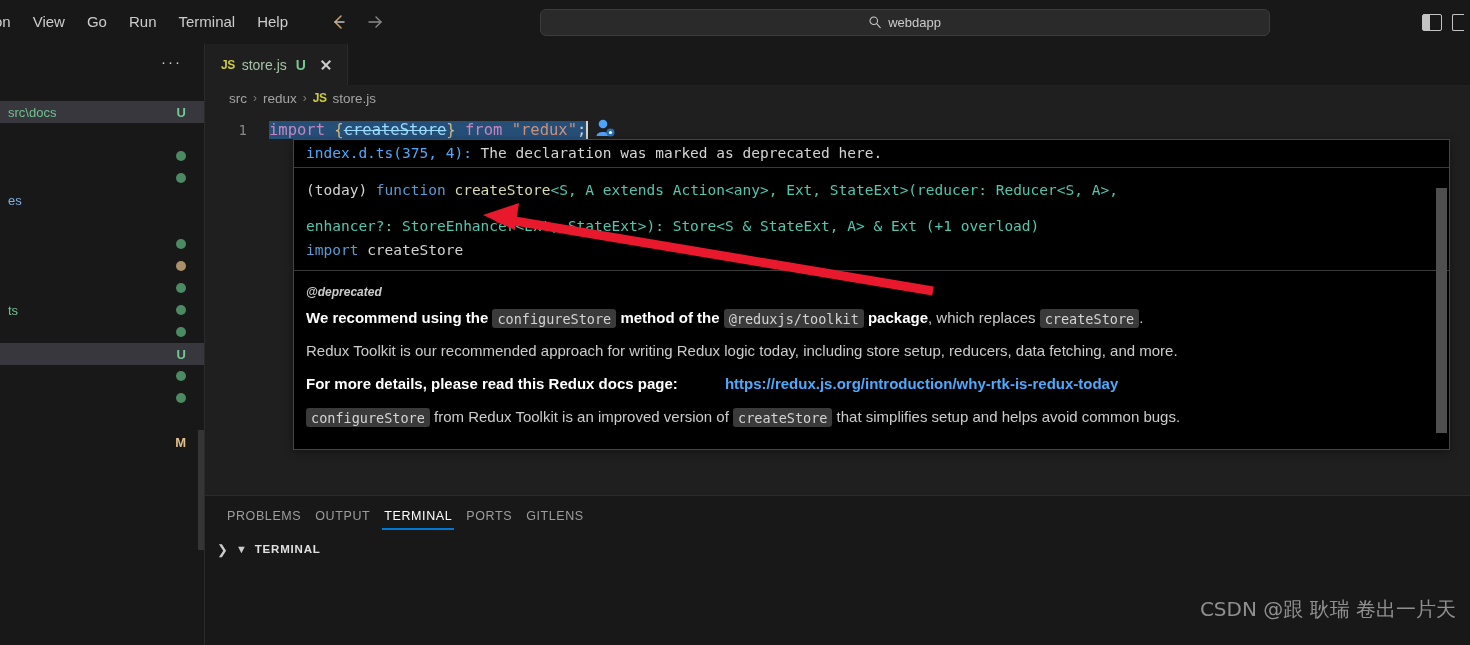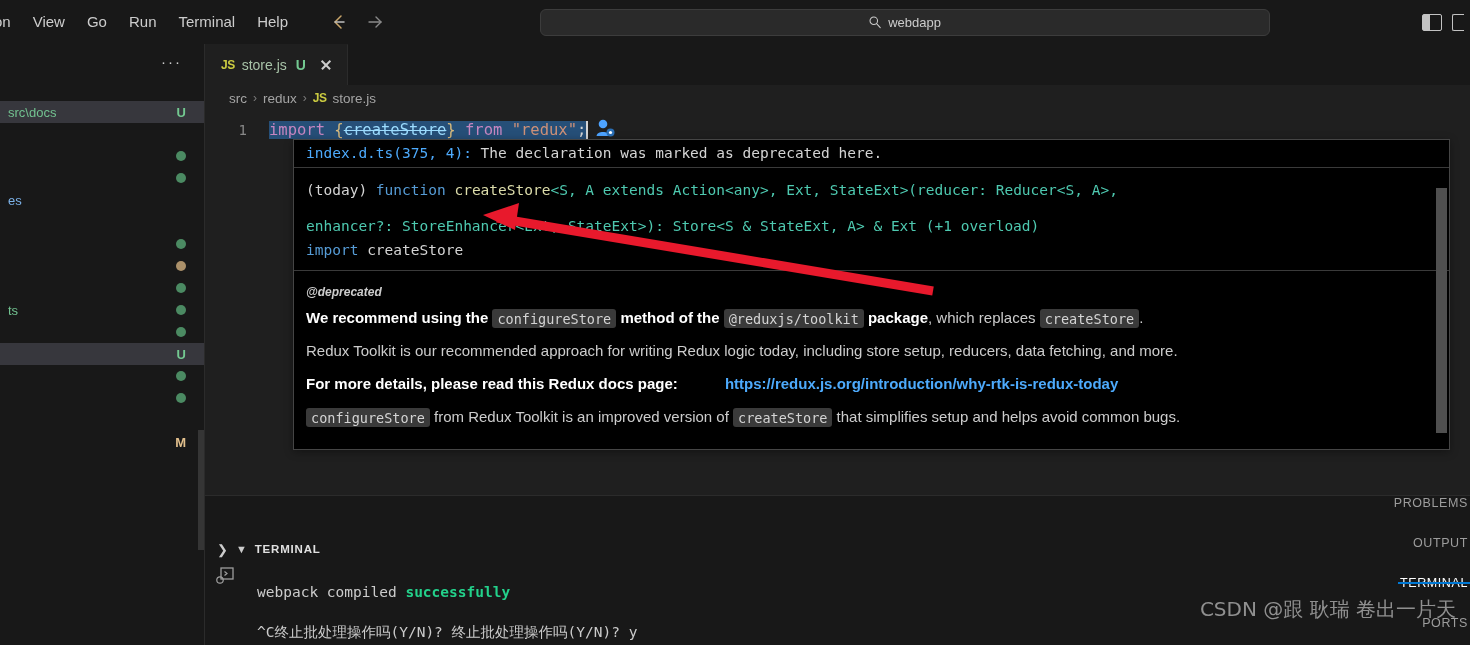--- a/index.html
+++ b/index.html
@@ -144,21 +144,21 @@
   }
 
   
   .arrow-svg { position: absolute; left: 0; top: 0; pointer-events: none; }
 
   
   .panel {
     position: absolute; left: 205px; top: 495px; width: 1265px; height: 150px;
     background: #181818; border-top: 1px solid #2b2b2b;
   }
-  .panel-tabs { height: 40px; display: flex; align-items: flex-end; gap: 26px; padding-left: 20px; flex-direction: column; }
+  .panel-tabs { height: 40px; display: flex; align-items: center; gap: 10px; padding-left: 20px; }
   .ptab {
     font-size: 12.5px; letter-spacing: 0.6px; color: #9d9d9d; height: 40px;
     display: flex; align-items: center; position: relative; padding: 0 2px;
   }
   .ptab.active { color: #ffffff; }
   .ptab.active::after {
     content: ""; position: absolute; left: 0; right: 0; bottom: 6px; height: 1.6px; background: #0078d4;
   }
   .term-head {
     height: 26px; display: flex; align-items: center; gap: 8px; padding-left: 12px;
@@ -383,35 +383,17 @@
       <div class="ptab">PORTS</div>
       <div class="ptab">GITLENS</div>
     </div>
 
     <div class="term-head">
       <span class="chev-right">❯</span>
       <span class="chev-down">▼</span>
       <span class="term-title">TERMINAL</span>
     </div>
 
-    <div class="term-body">
-      <div class="term-gutter">
-        <span>
-          <svg width="20" height="20" viewBox="0 0 20 20">
-            <rect x="6" y="2" width="12" height="11" fill="none" stroke="#9d9d9d" stroke-width="1.3"></rect>
-            <path d="M9.5 5.5 L12 7.5 L9.5 9.5" fill="none" stroke="#9d9d9d" stroke-width="1.2"></path>
-            <circle cx="5" cy="14" r="3.2" fill="none" stroke="#9d9d9d" stroke-width="1.2"></circle>
-            <path d="M1.6 14 H1.2 M8.4 14 H8.8 M5 10.6 V10.2 M5 17.4 V17.8" stroke="#9d9d9d" stroke-width="1.2"></path>
-          </svg>
-        </span>
-      </div>
-      <div class="term-out">
-<div><span>webpack compiled </span><span class="tg">successfully</span></div>
-<div>^C终止批处理操作吗(Y/N)? 终止批处理操作吗(Y/N)? y</div>
-
-
-      </div>
-    </div>
   </div>
 
   <div class="watermark">CSDN @跟 耿瑞 卷出一片天</div>
 
 </div>
 
 </body></html>

